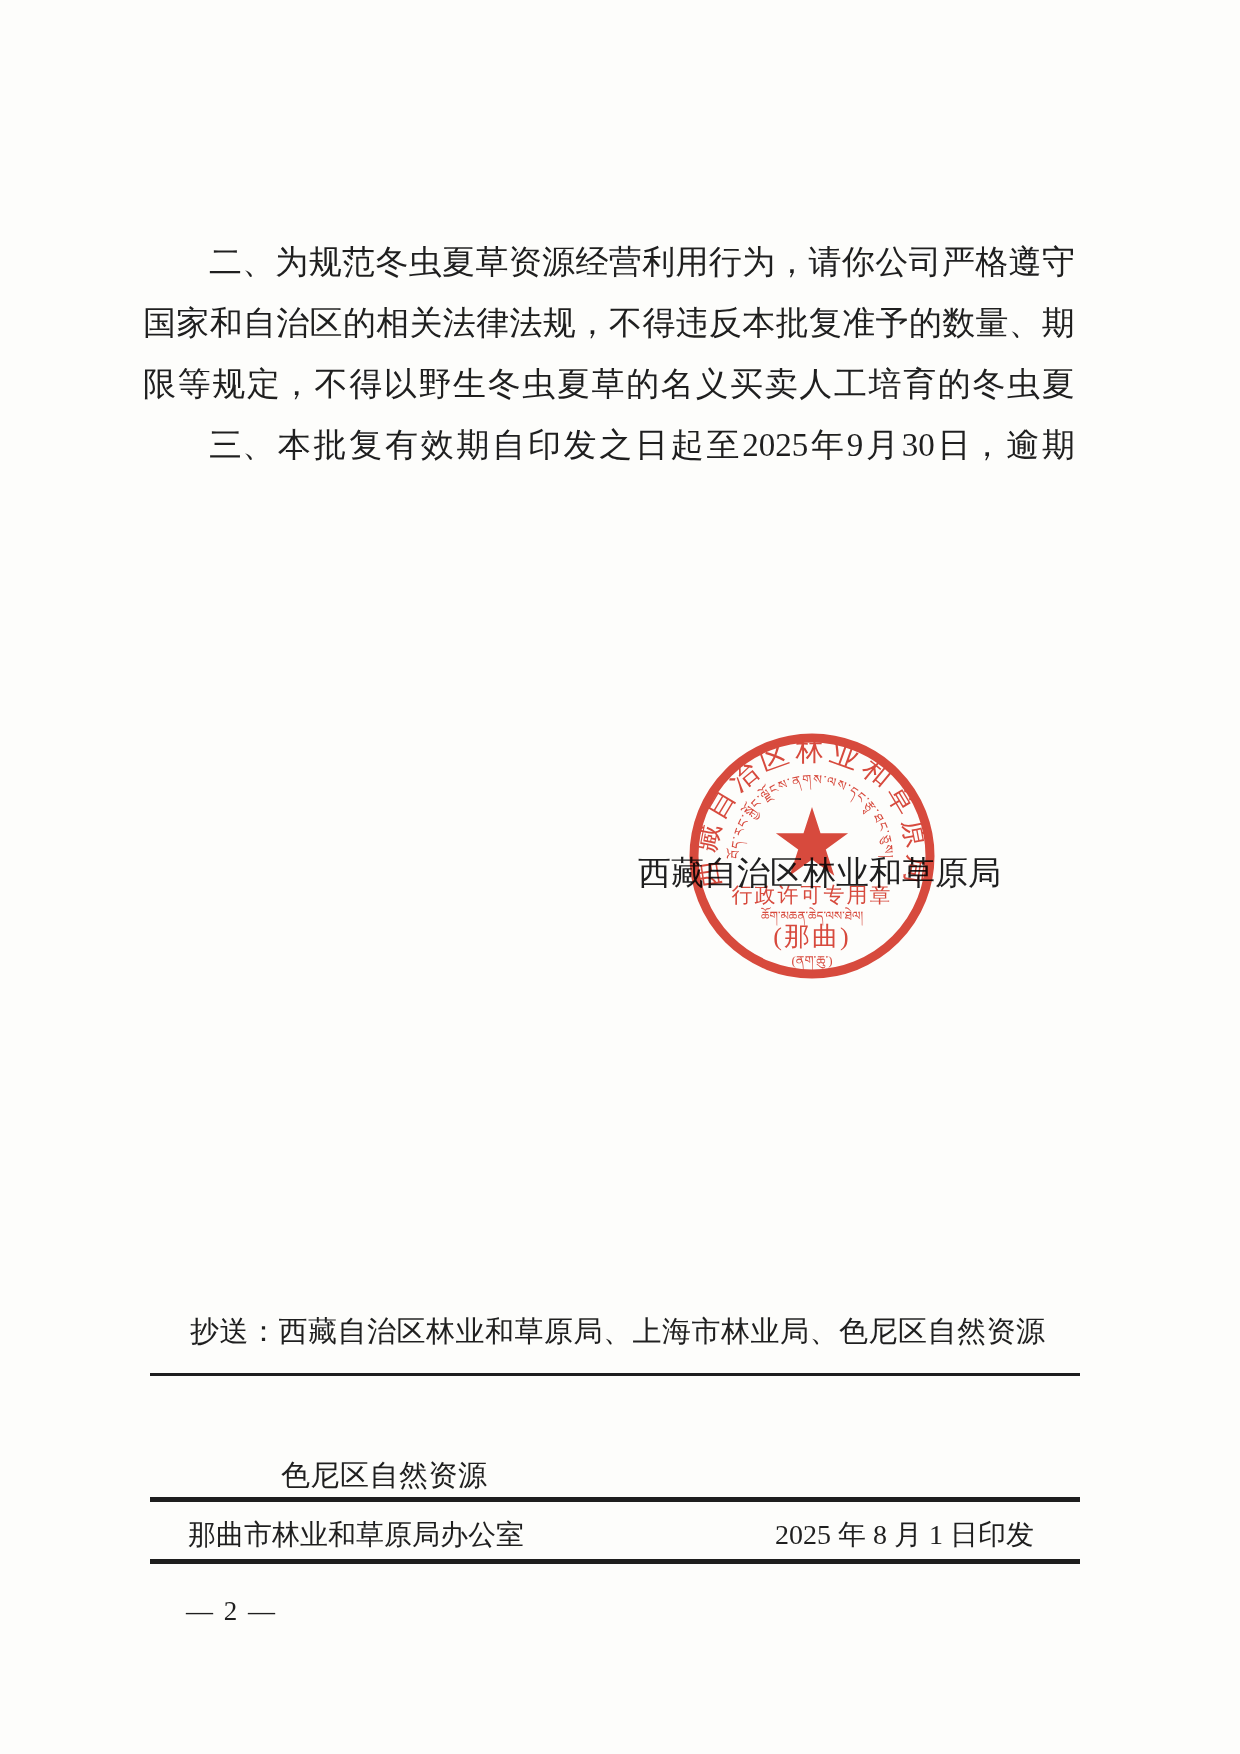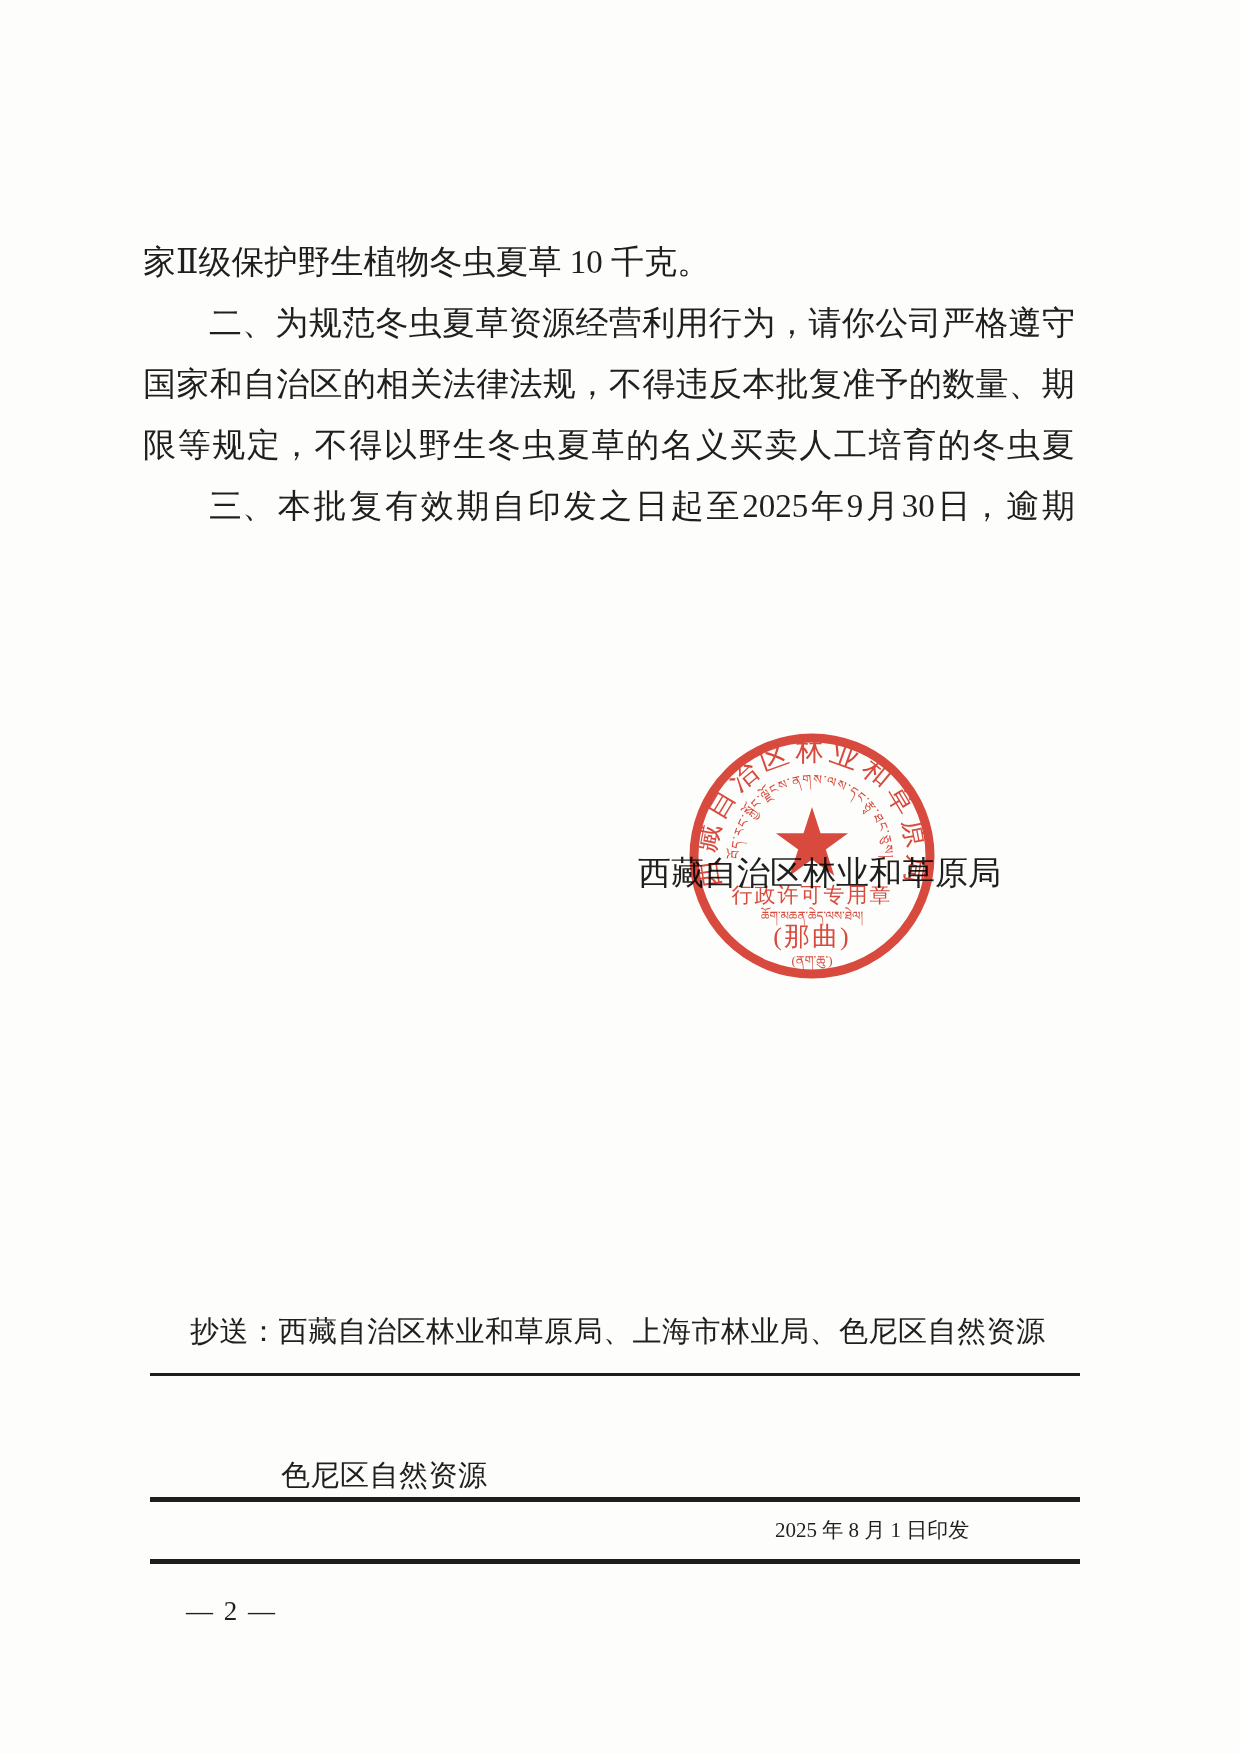--- a/index.html
+++ b/index.html
@@ -39,30 +39,29 @@
 
   
   .rule { position:absolute; background:#1e1e1e; }
   .rule-top    { left:150px; top:1373px; width:930px; height:3px; }
   .rule-middle { left:150px; top:1497px; width:930px; height:5px; }
   .rule-bottom { left:150px; top:1559px; width:930px; height:5px; }
 
   .cc-line1   { position:absolute; left:190px; top:1312px; font-size:29px; letter-spacing:.5px; white-space:nowrap; }
   .cc-line2   { position:absolute; left:281px; top:1456px; font-size:29px; letter-spacing:.5px; white-space:nowrap; }
   .office     { position:absolute; left:188px; top:1516px; font-size:28px; white-space:nowrap; }
-  .print-date { position:absolute; left:775px; top:1516px; font-size:21px; white-space:nowrap; }
+  .print-date { position:absolute; left:775px; top:1516px; font-size:28px; white-space:nowrap; }
   .page-number{ position:absolute; left:186px; top:1596px; font-size:27px; letter-spacing:2px; white-space:nowrap; }
 </style>
 </head>
 <body>
 
 <div class="page">
 
   <div class="body-text">
-    <div class="bline plain">家Ⅱ级保护野生植物冬虫夏草 10 千克。</div>
     <div class="bline stretch indent">
         <span>二、</span>
         <span>为</span>
         <span>规</span>
         <span>范</span>
         <span>冬</span>
         <span>虫</span>
         <span>夏</span>
         <span>草</span>
         <span>资</span>
@@ -182,18 +181,19 @@
     <text class="seal-title-cn" x="128" y="174">行政许可专用章</text>
     <text class="seal-title-tib" x="128" y="192">ཆོག་མཆན་ཆེད་ལས་ཐེལ།</text>
     <text class="seal-region-cn" x="128" y="217">(那曲)</text>
     <text class="seal-region-tib" x="128" y="237">(ནག་ཆུ་)</text>
   </svg>
 
   <div class="rule rule-top"></div>
   <div class="cc-line1">抄送：西藏自治区林业和草原局、上海市林业局、色尼区自然资源</div>
   <div class="cc-line2">色尼区自然资源</div>
   <div class="rule rule-middle"></div>
+  <div class="office">那曲市林业和草原局办公室</div>
   <div class="print-date">2025 年 8 月 1 日印发</div>
   <div class="rule rule-bottom"></div>
 
   <div class="page-number">— 2 —</div>
 
 </div>
 
 </body></html>

